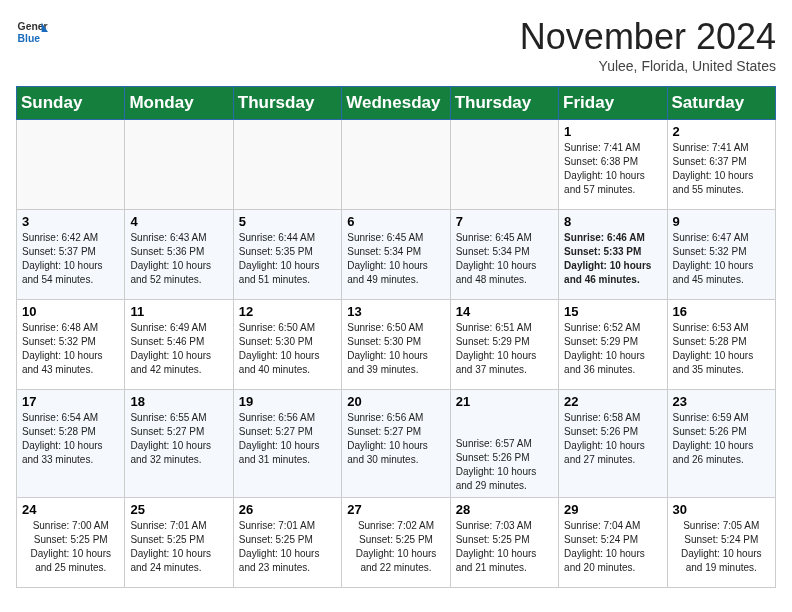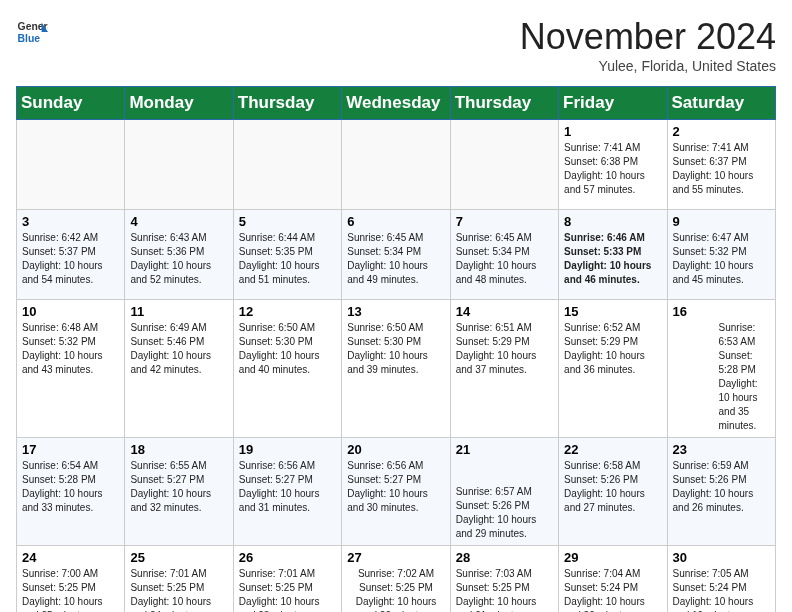--- a/index.html
+++ b/index.html
@@ -202,21 +202,21 @@
 Daylight: 10 hours and 37 minutes.</div>
         </td>
         <td>
           <span class="day-number">15</span>
           <div class="cell-text" style="white-space: pre-line;">Sunrise: 6:52 AM
 Sunset: 5:29 PM
 Daylight: 10 hours and 36 minutes.</div>
         </td>
         <td>
           <span class="day-number">16</span>
-          <div class="cell-text" style="white-space: pre-line; margin-left: 46px;">Sunrise: 6:53 AM
+          <div class="cell-text" style="white-space: pre-line;">Sunrise: 6:53 AM
 Sunset: 5:28 PM
 Daylight: 10 hours and 35 minutes.</div>
         </td>
       </tr>
       <tr>
         <td>
           <span class="day-number">17</span>
           <div class="cell-text" style="white-space: pre-line;">Sunrise: 6:54 AM
 Sunset: 5:28 PM
 Daylight: 10 hours and 33 minutes.</div>
@@ -254,21 +254,21 @@
         <td>
           <span class="day-number">23</span>
           <div class="cell-text" style="white-space: pre-line;">Sunrise: 6:59 AM
 Sunset: 5:26 PM
 Daylight: 10 hours and 26 minutes.</div>
         </td>
       </tr>
       <tr>
         <td>
           <span class="day-number">24</span>
-          <div class="cell-text" style="white-space: pre-line;">Sunrise: 7:00 AM
+          <div class="cell-text" style="white-space: pre-line; text-align: center;">Sunrise: 7:00 AM
 Sunset: 5:25 PM
 Daylight: 10 hours and 25 minutes.</div>
         </td>
         <td>
           <span class="day-number">25</span>
           <div class="cell-text" style="white-space: pre-line;">Sunrise: 7:01 AM
 Sunset: 5:25 PM
 Daylight: 10 hours and 24 minutes.</div>
         </td>
         <td>
@@ -290,19 +290,19 @@
 Daylight: 10 hours and 21 minutes.</div>
         </td>
         <td>
           <span class="day-number">29</span>
           <div class="cell-text" style="white-space: pre-line;">Sunrise: 7:04 AM
 Sunset: 5:24 PM
 Daylight: 10 hours and 20 minutes.</div>
         </td>
         <td>
           <span class="day-number">30</span>
-          <div class="cell-text" style="white-space: pre-line;">Sunrise: 7:05 AM
+          <div class="cell-text" style="white-space: pre-line; text-align: center;">Sunrise: 7:05 AM
 Sunset: 5:24 PM
 Daylight: 10 hours and 19 minutes.</div>
         </td>
       </tr>
     </tbody>
 </table>
 
 </body></html>

